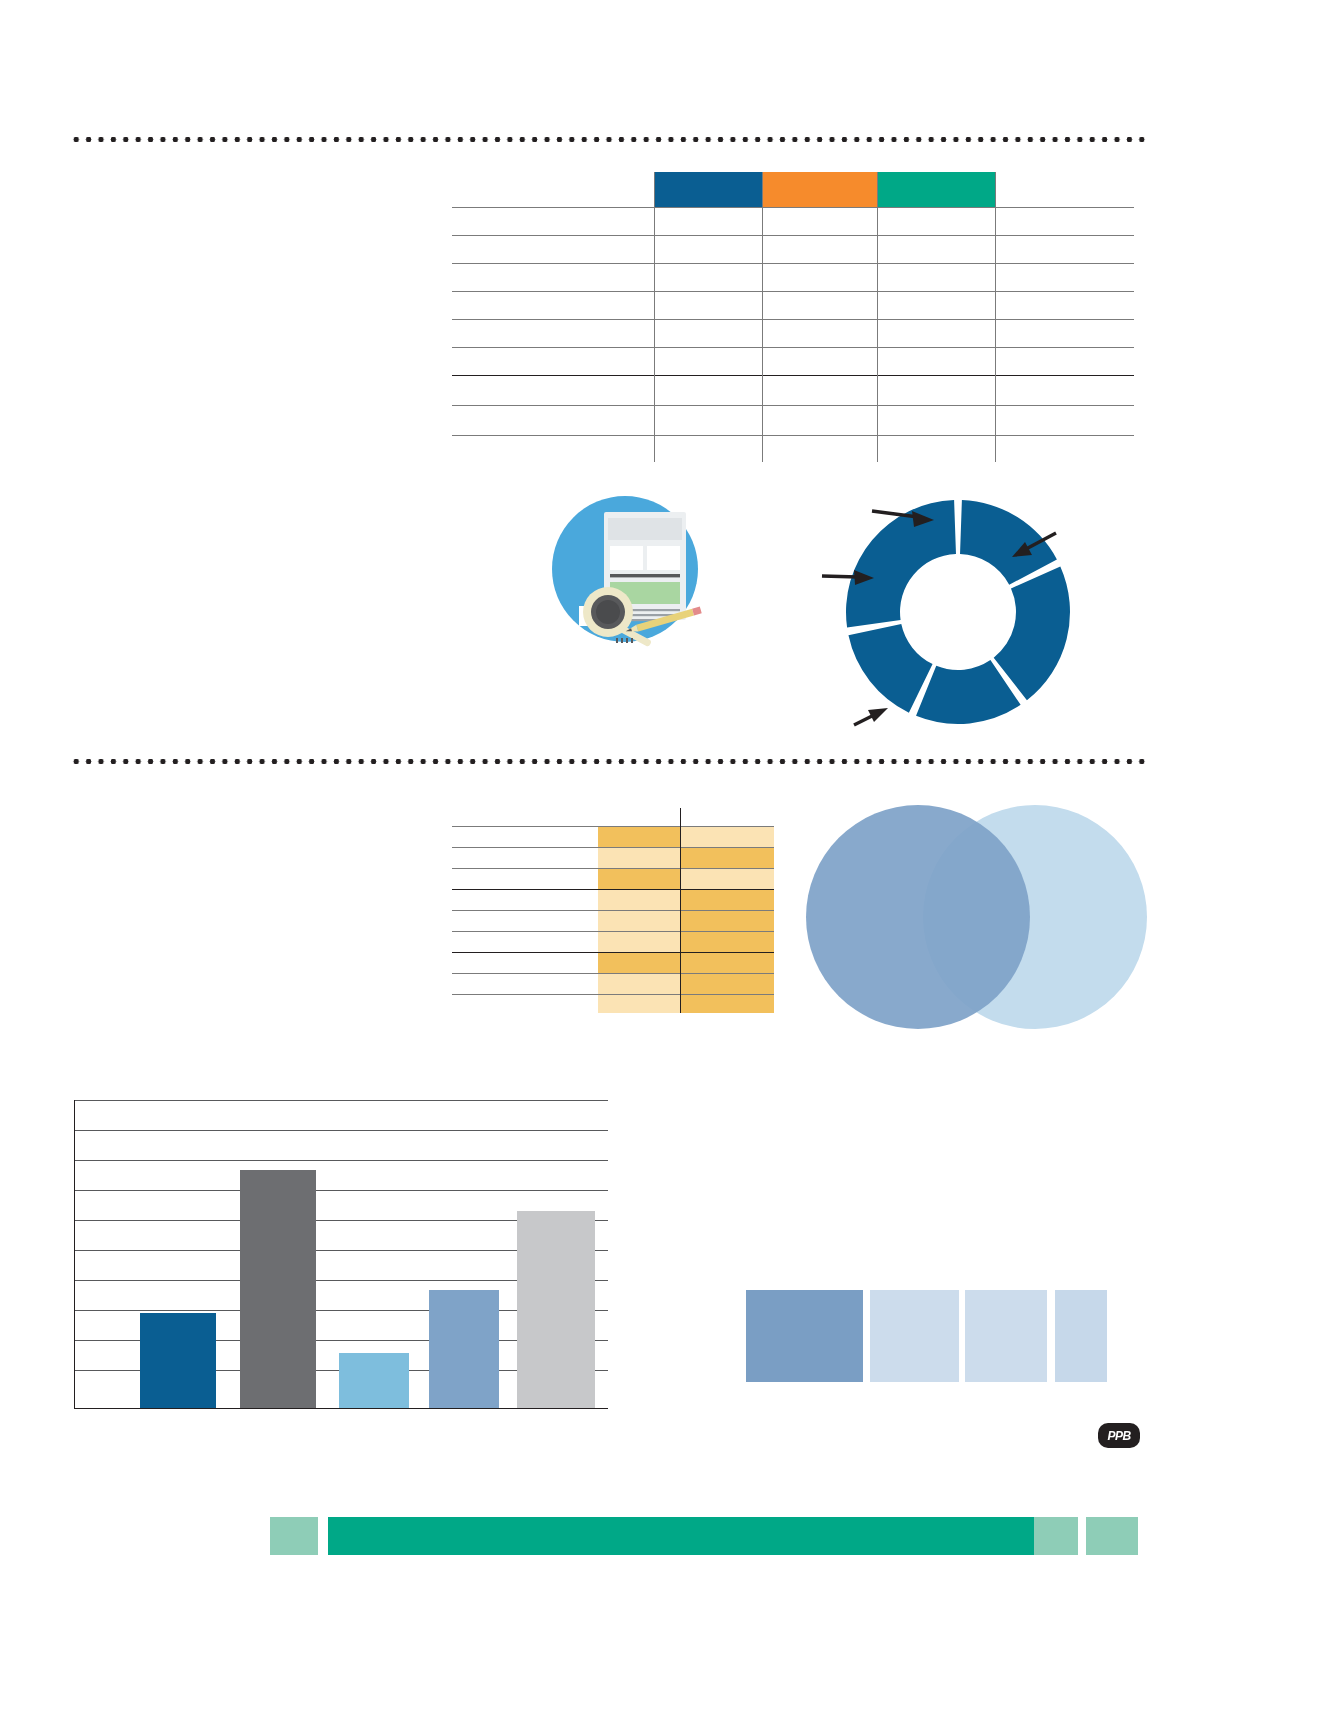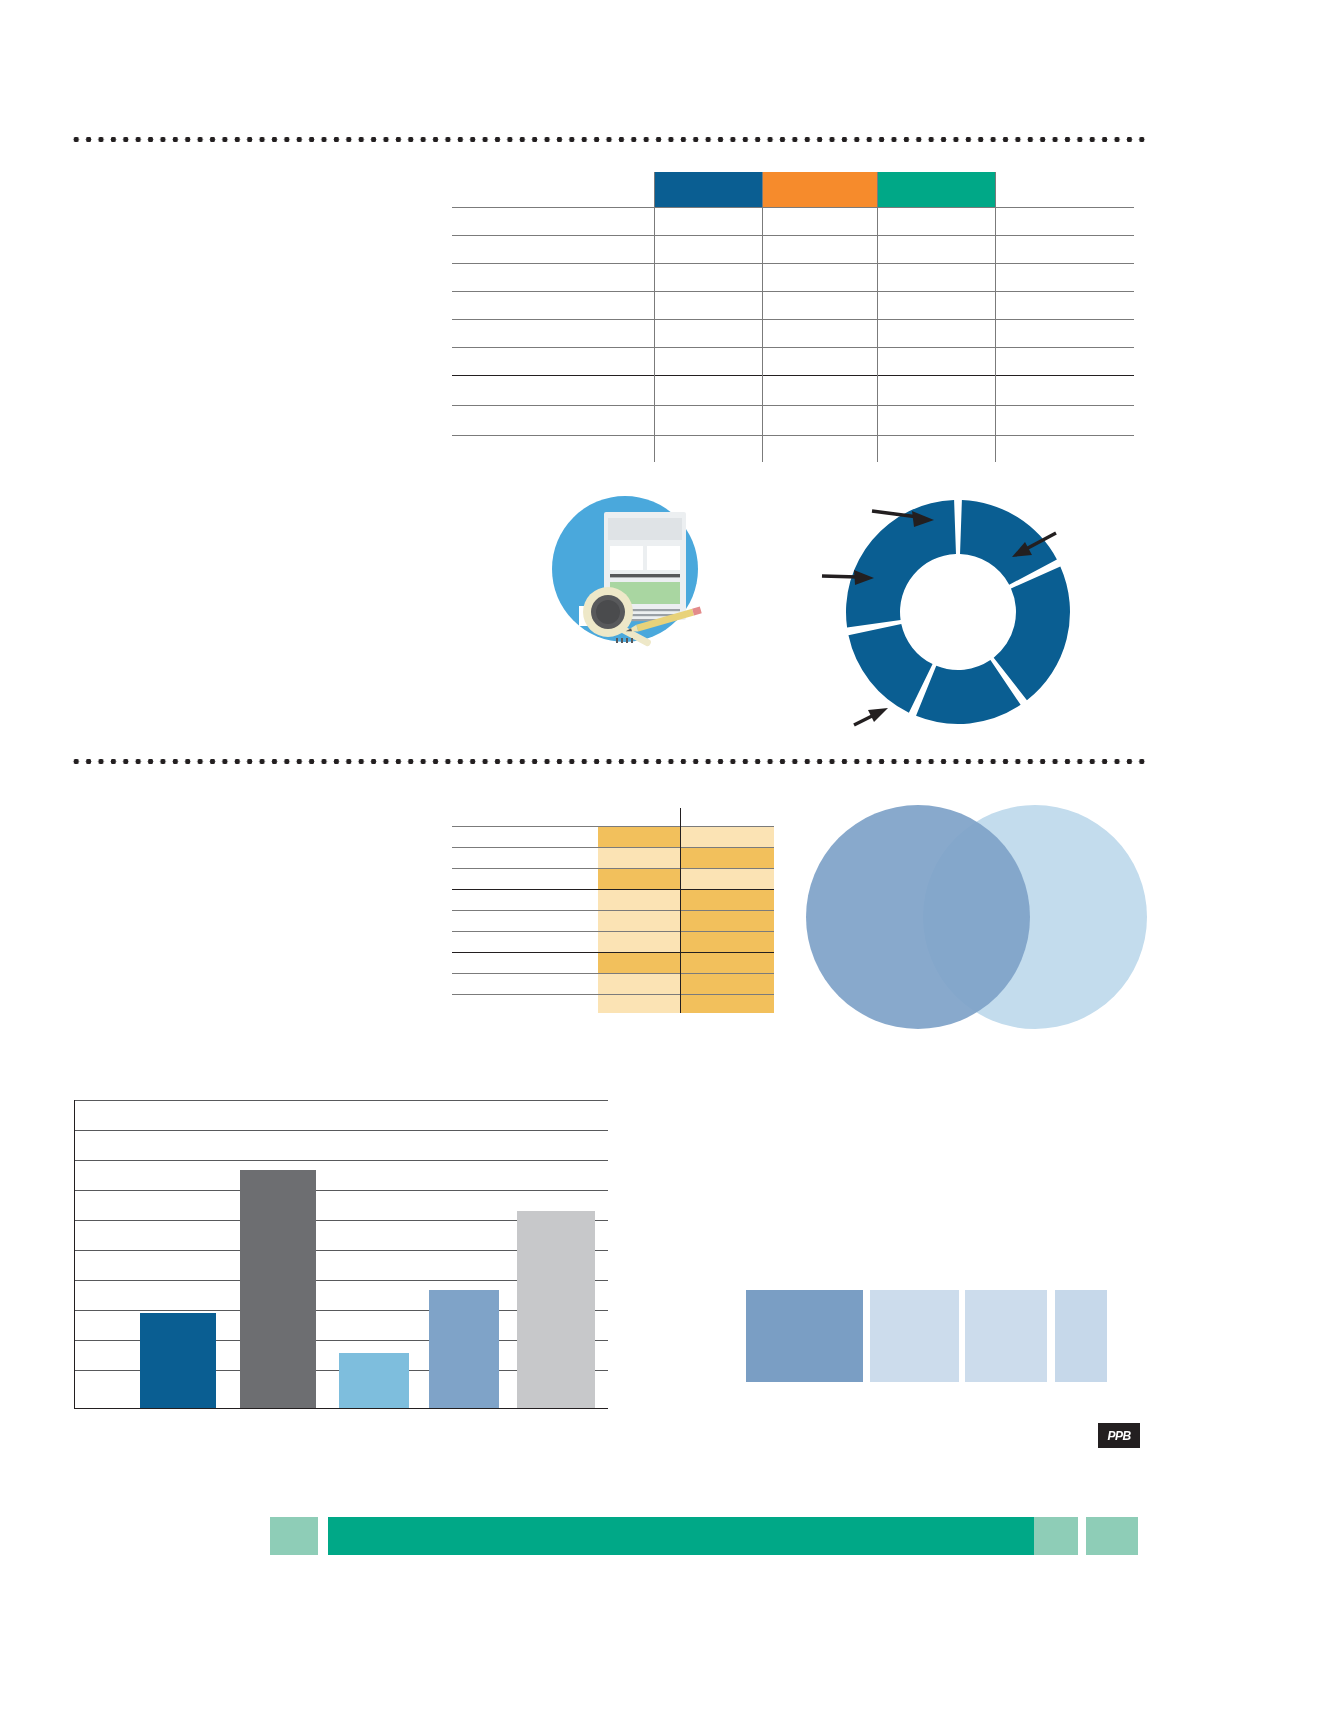--- a/index.html
+++ b/index.html
@@ -73,21 +73,21 @@
   
   .swatch { position: absolute; }
 
   
   #ppb-logo {
     position: absolute;
     display: flex;
     align-items: center;
     justify-content: center;
     background: #231f20;
-    border-radius: 0;
+    border-radius: 10px;
   }
   #ppb-logo .ppb-text {
     color: #ffffff;
     font-family: "Liberation Sans", sans-serif;
     font-weight: bold;
     font-style: italic;
     letter-spacing: -0.5px;
   }
 
   

